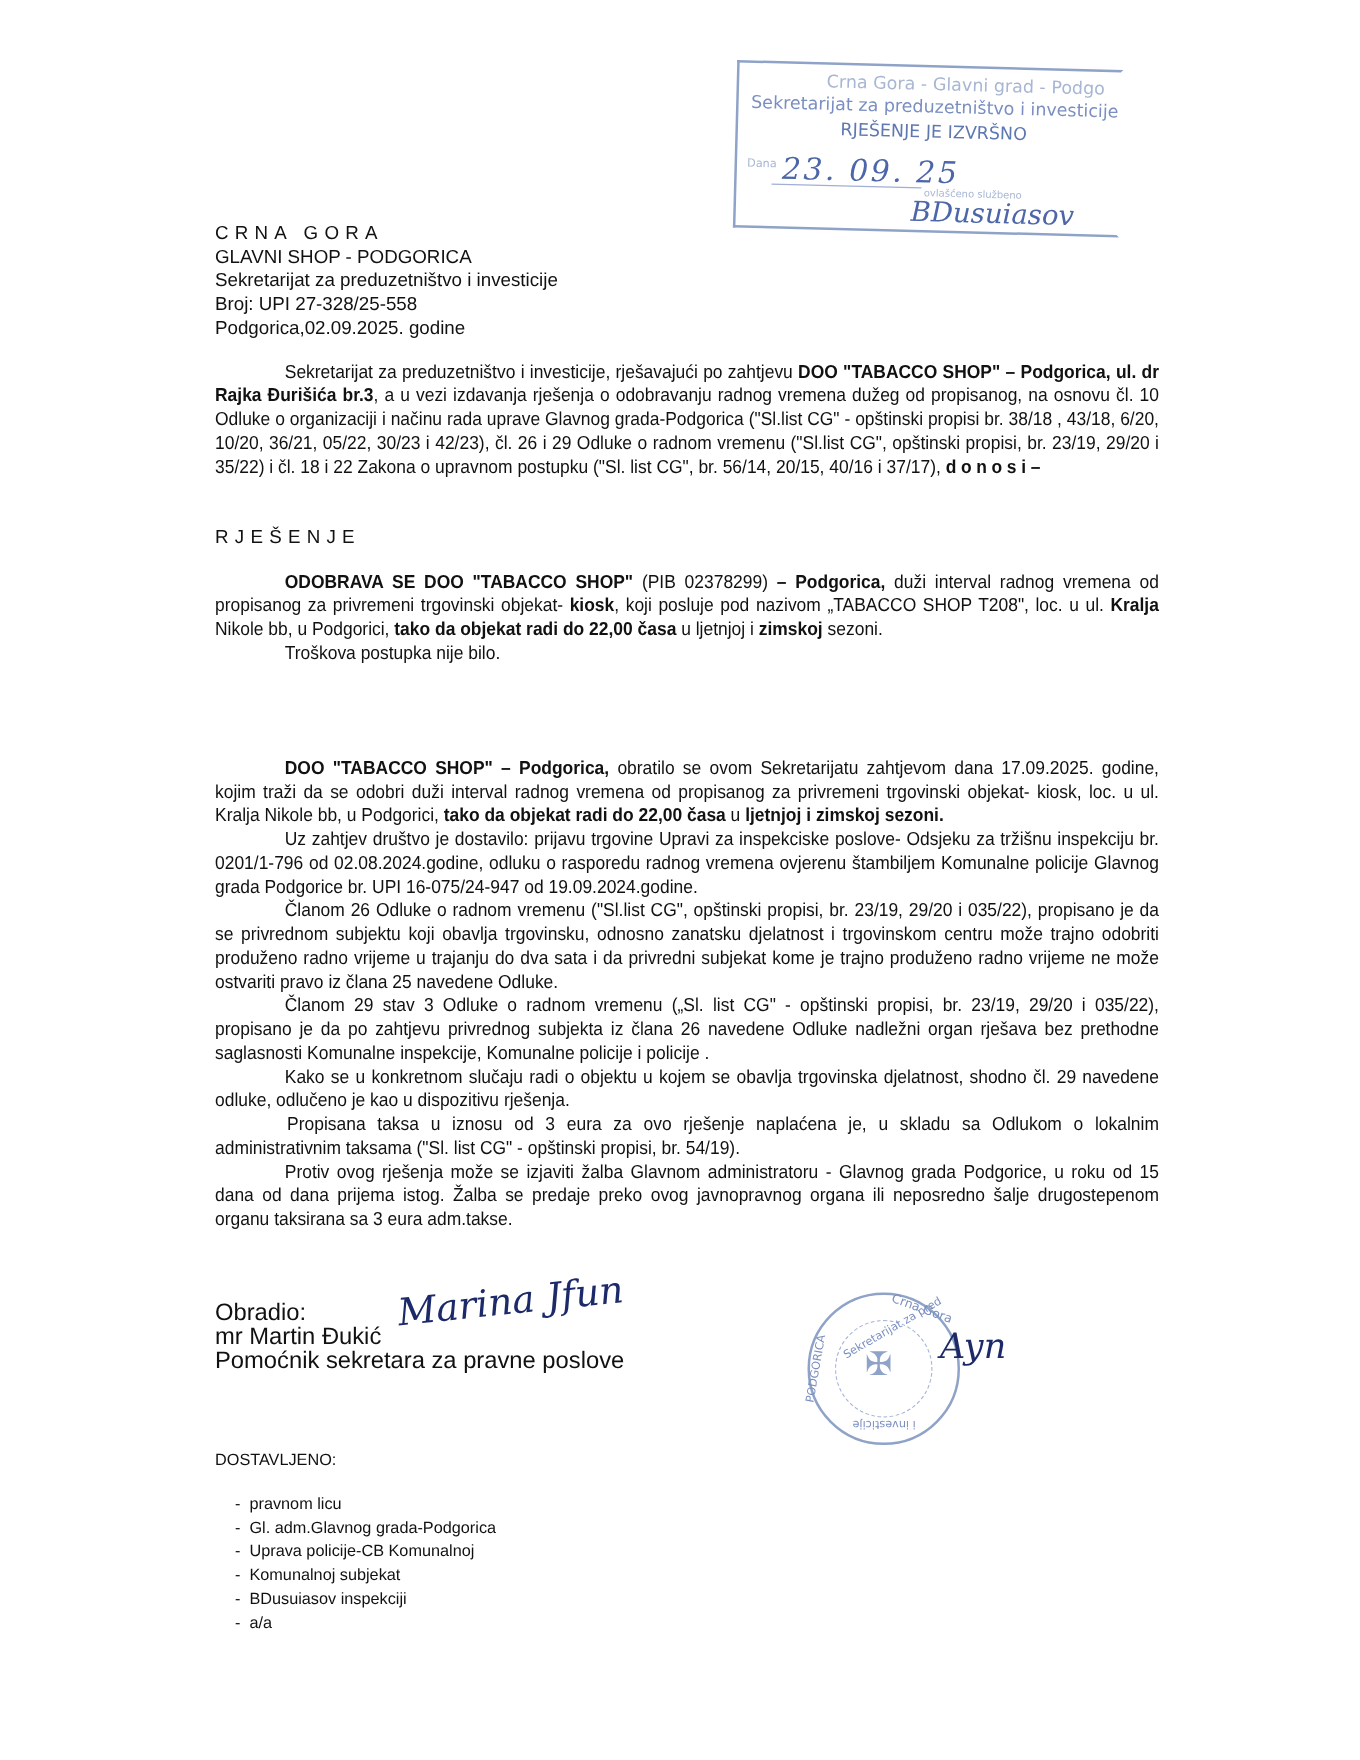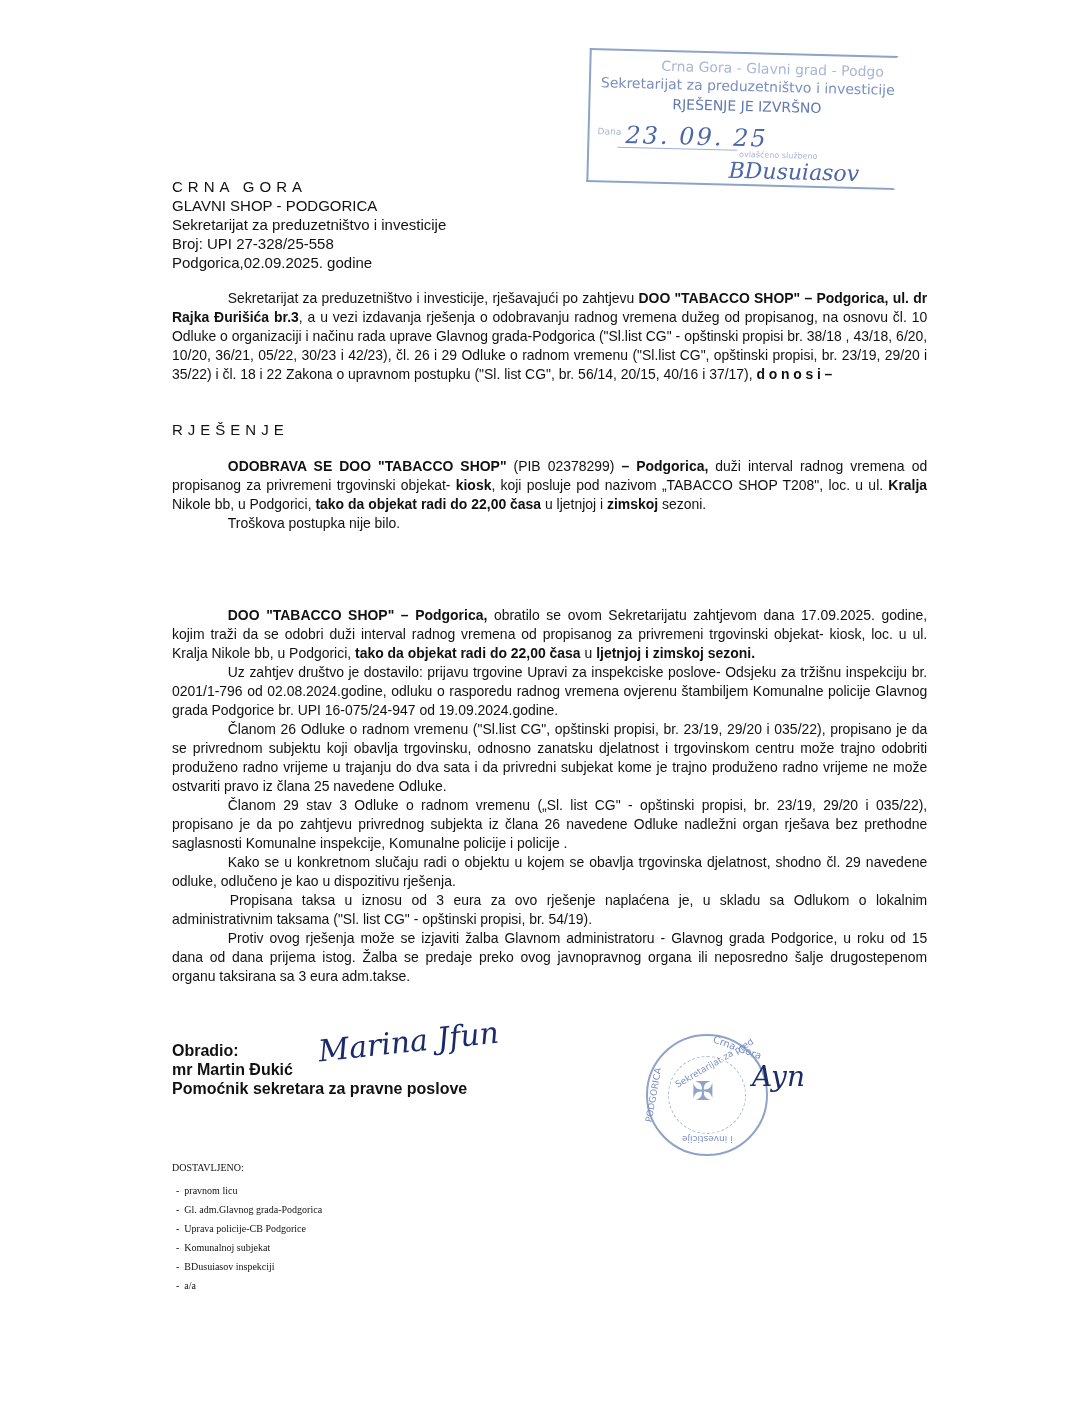--- a/index.html
+++ b/index.html
@@ -26,34 +26,34 @@
   .header .spaced { letter-spacing: 5px; font-size: 15px; }
   .header div { line-height: 19px; white-space: nowrap; }
 
   .body-text { position: absolute; left: 172px; width: 755px; text-align: justify; font-family: "Liberation Sans", sans-serif; font-size: 15px; line-height: 19px; transform: scaleX(0.93); transform-origin: left top; width: 812px; }
   .indent { text-indent: 60px; margin: 0; }
   .indent2 { text-indent: 62px; margin: 0; }
   b { font-weight: bold; }
   .spaced-b { letter-spacing: 4px; font-weight: bold; }
   .center-title { position: absolute; left: 172px; width: 755px; font-family: "Liberation Sans", sans-serif; font-size: 15px; letter-spacing: 5px; }
 
-  .sign-left { position: absolute; left: 172px; top: 1041px; font-family: "Liberation Sans", sans-serif; font-weight: bold; font-size: 16px; line-height: 19px; }
+  .sign-left { position: absolute; left: 172px; top: 1041px; font-family: "Liberation Sans", sans-serif; font-weight: normal; font-size: 19px; line-height: 19px; }
   .sig-martin { position: absolute; left: 318px; top: 1024px; font-family: "DejaVu Serif", serif; font-style: italic; font-size: 30px; color: #1d2a6a; transform: rotate(-6deg); white-space: nowrap; }
 
   .seal { position: absolute; left: 646px; top: 1034px; width: 118px; height: 118px; border-radius: 50%; border: 2px solid #8fa3c8; }
   .seal-inner { position: absolute; left: 20px; top: 20px; width: 76px; height: 76px; border-radius: 50%; border: 1px dashed #a9b8d8; }
   .seal-text { position: absolute; font-family: "DejaVu Sans", sans-serif; font-size: 10px; color: #7b8fc0; white-space: nowrap; }
   .seal-emblem { position: absolute; left: 44px; top: 40px; font-size: 26px; color: #8fa3c8; }
   .sig-radec { position: absolute; left: 752px; top: 1060px; font-family: "DejaVu Serif", serif; font-style: italic; font-size: 28px; color: #1d2a6a; white-space: nowrap; }
   .sign-right { position: absolute; left: 730px; top: 1100px; font-family: "Liberation Sans", sans-serif; font-weight: bold; font-size: 16px; line-height: 19px; }
   .sign-right .t2 { padding-left: 27px; }
 
-  .dist { position: absolute; left: 172px; top: 1158px; font-family: Liberation Serif, serif; font-size: 10px; line-height: 19px; }
+  .dist { position: absolute; left: 172px; top: 1158px; font-family: Liberation Sans, sans-serif; font-size: 13px; line-height: 19px; }
   .dist .title { font-weight: normal; }
-  .dist ul { list-style: none; margin: 4px; padding: 0; }
+  .dist ul { list-style: none; margin: 16px; padding: 0; }
   .dist li::before { content: "-  "; white-space: pre; }
 </style>
 </head>
 <body>
 
 <div class="page">
 
   <div class="stamp-exec">
     <div class="l1">Crna Gora - Glavni grad - Podgo</div>
     <div class="l2">Sekretarijat za preduzetništvo i investicije</div>
@@ -117,20 +117,20 @@
     <div class="seal-emblem">✠</div>
   </div>
 
   <div class="sig-radec">Ayn</div>
 
   <div class="dist">
     <div class="title">DOSTAVLJENO:</div>
     <ul>
       <li>pravnom licu</li>
       <li>Gl. adm.Glavnog grada-Podgorica</li>
-      <li>Uprava policije-CB Podgorice</li>
+      <li>Uprava policije-CB Komunalnoj</li>
       <li>Komunalnoj subjekat</li>
       <li>BDusuiasov inspekciji</li>
       <li>a/a</li>
     </ul>
   </div>
 
 </div>
 
 </body></html>

